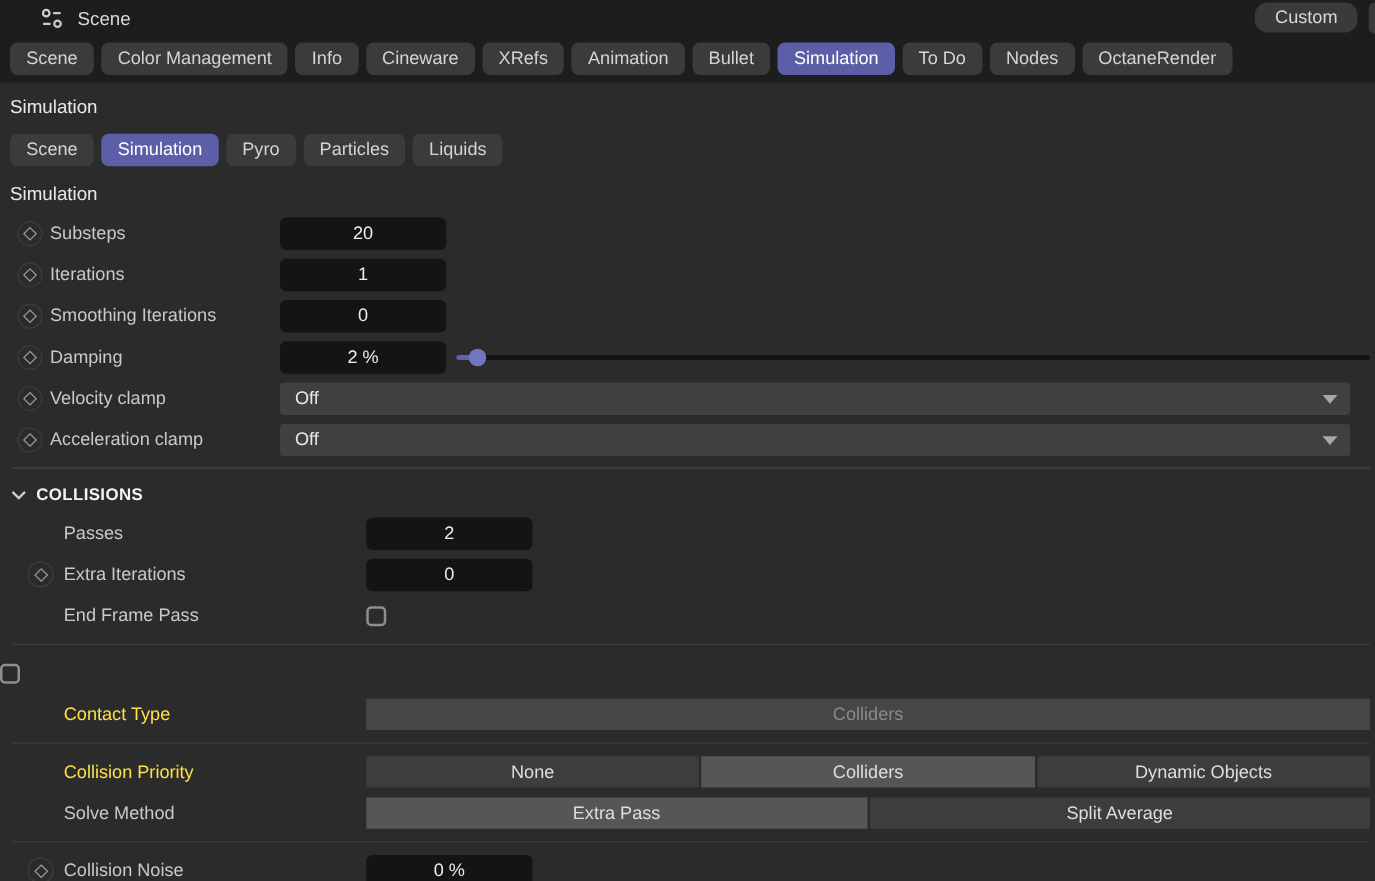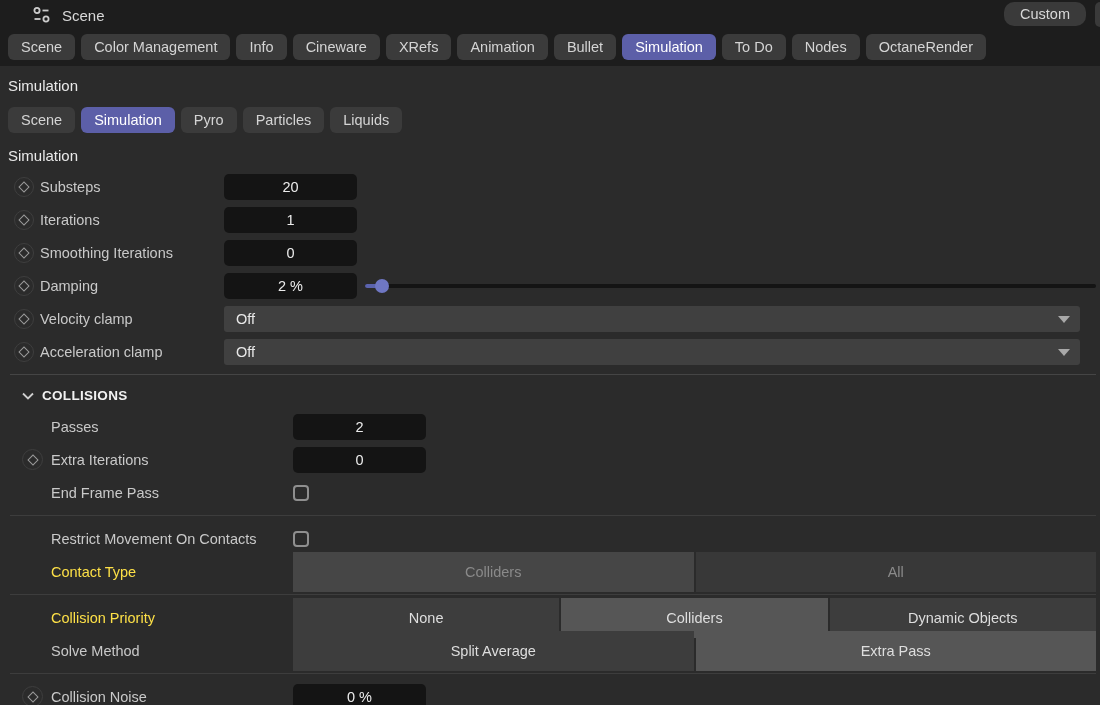--- a/index.html
+++ b/index.html
@@ -68,29 +68,29 @@
     border-top:7px solid #a8a8a8;
   }
   
   .slider { flex:1; height:14px; margin:0 4px 0 8px; position:relative; display:flex; align-items:center; }
   .slider-track { width:100%; height:4px; background:#141414; border-radius:2px; position:relative; }
   .slider-fill { position:absolute; left:0; top:0; height:4px; width:20px; background:#5b63ad; border-radius:2px; }
   .slider-handle { position:absolute; top:0; width:14px; height:14px; border-radius:50%; background:#6f77c3; }
   
   .sep { height:1px; background:#454545; margin:6px 4px 6px 10px; }
   .sep.light { background:#3d3d3d; }
-  .grouphdr { display:flex; align-items:center; gap:8px; padding:7px 0 7px 22px; }
+  .grouphdr { display:flex; align-items:center; gap:8px; padding:7px 0 7px 9px; }
   .grouphdr .chev { width:12px; height:8px; display:flex; }
   .grouphdr .gtitle { color:#f2f2f2; font-weight:bold; font-size:13.5px; letter-spacing:0.3px; }
   
   .checkbox { width:16px; height:16px; border:2px solid #8f8f8f; border-radius:4px; background:transparent; flex:none; }
   
   .seg { flex:1; display:flex; gap:2px; margin-right:4px; }
   .seg-btn {
-    flex:1; height:40px; background:#3d3d3d;
+    flex:1; height:25px; background:#3d3d3d;
     display:flex; align-items:center; justify-content:center;
     color:#dedede; white-space:nowrap;text-align:center;
   }
   .seg-btn.sel { background:#565656; }
   .seg.disabled .seg-btn { color:#8a8a8a; background:#383838; }
   .seg.disabled .seg-btn.sel { background:#464646; }
 </style>
 </head>
 <body>
 
@@ -240,35 +240,30 @@
   <div class="keycol">
     <span class="dwrap empty"></span>
     <span class="plabel">End Frame Pass</span>
   </div>
   <span class="checkbox"></span>
 </div>
 
 <div class="sep light"></div>
 
 <div class="row row2">
-  <div class="keycol">
-    <span class="dwrap empty"></span>
-    <span class="plabel">Restrict Movement On Contacts</span>
-  </div>
   <span class="checkbox"></span>
 </div>
 
 <div class="row row2">
   <div class="keycol">
     <span class="dwrap empty"></span>
     <span class="plabel dim">Contact Type</span>
   </div>
   <div class="seg disabled">
     <div class="seg-btn sel">Colliders</div>
-    <div class="seg-btn">All</div>
   </div>
 </div>
 
 <div class="sep light"></div>
 
 <div class="row row2">
   <div class="keycol">
     <span class="dwrap empty"></span>
     <span class="plabel orange">Collision Priority</span>
   </div>
@@ -278,22 +273,22 @@
     <div class="seg-btn">Dynamic Objects</div>
   </div>
 </div>
 
 <div class="row row2">
   <div class="keycol">
     <span class="dwrap empty"></span>
     <span class="plabel">Solve Method</span>
   </div>
   <div class="seg">
+    <div class="seg-btn sel">Extra Pass</div>
     <div class="seg-btn">Split Average</div>
-    <div class="seg-btn sel">Extra Pass</div>
   </div>
 </div>
 
 <div class="sep light"></div>
 
 <div class="row row2">
   <div class="keycol">
     <span class="dwrap">
         <span class="diamond"></span>
       </span>

